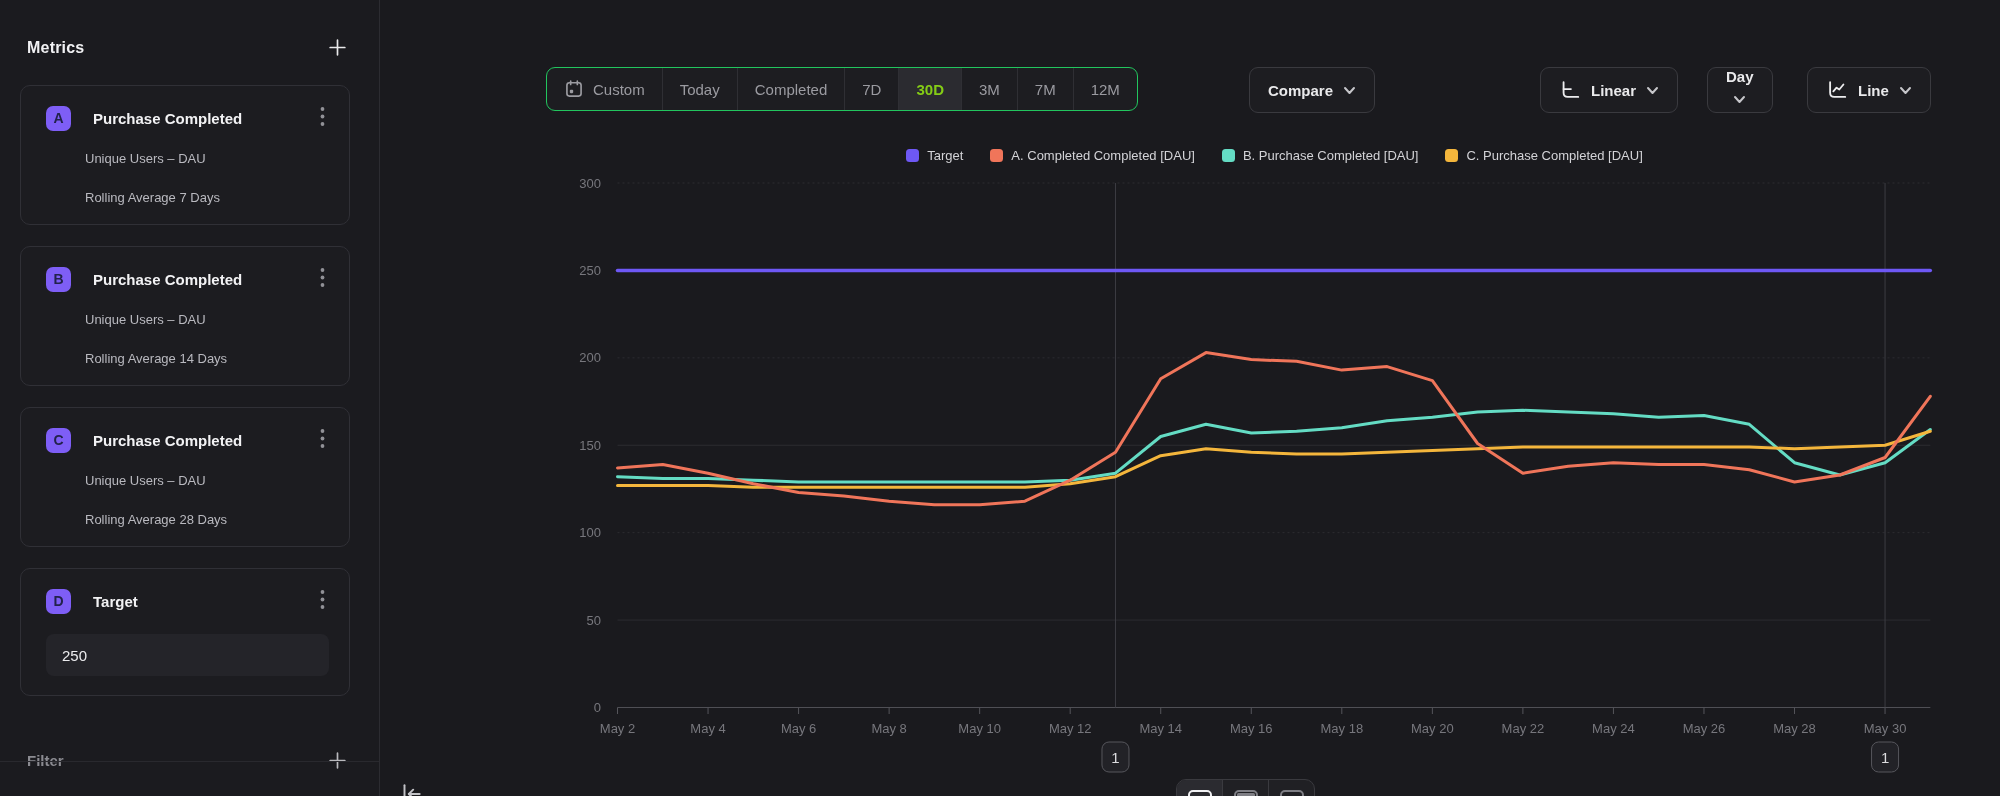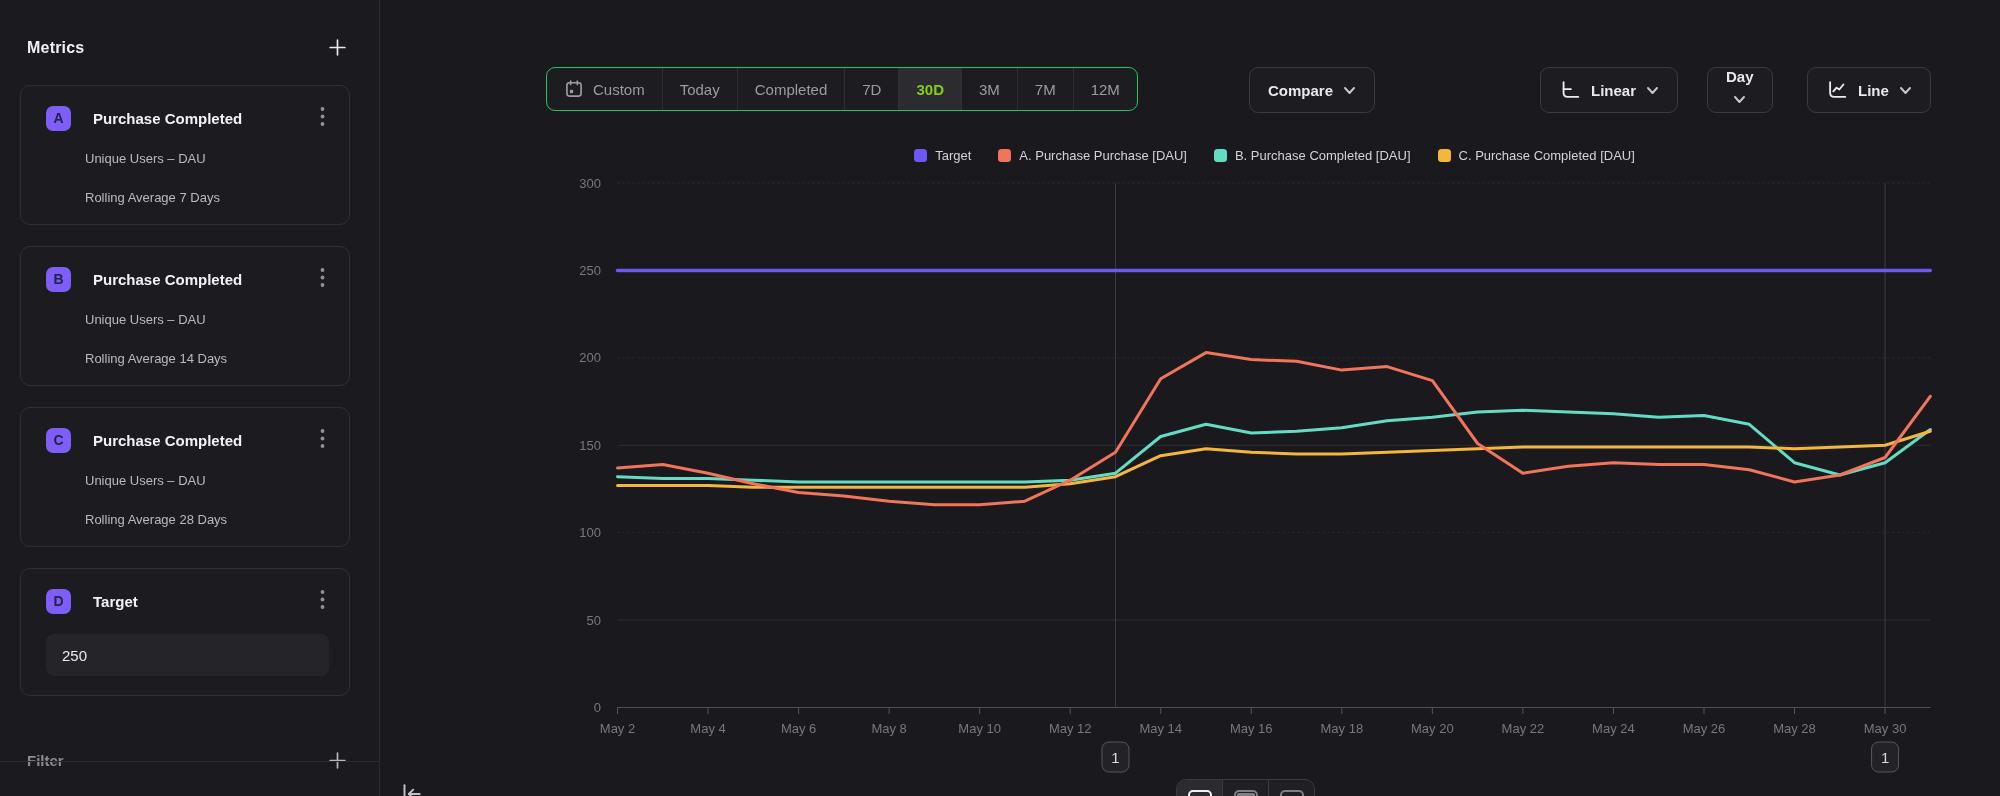--- a/index.html
+++ b/index.html
@@ -333,21 +333,21 @@
       </svg>
   </button>
 
   <div class="legend" id="legend">
       <div class="legend-item">
         <span class="legend-swatch" style="background: rgb(110, 88, 245);"></span>
         <span class="legend-label">Target</span>
       </div>
       <div class="legend-item">
         <span class="legend-swatch" style="background: rgb(240, 117, 90);"></span>
-        <span class="legend-label">A. Purchase Purchase [DAU]</span>
+        <span class="legend-label">A. Completed Completed [DAU]</span>
       </div>
       <div class="legend-item">
         <span class="legend-swatch" style="background: rgb(100, 220, 196);"></span>
         <span class="legend-label">B. Purchase Completed [DAU]</span>
       </div>
       <div class="legend-item">
         <span class="legend-swatch" style="background: rgb(244, 182, 60);"></span>
         <span class="legend-label">C. Purchase Completed [DAU]</span>
       </div>
     </div>

